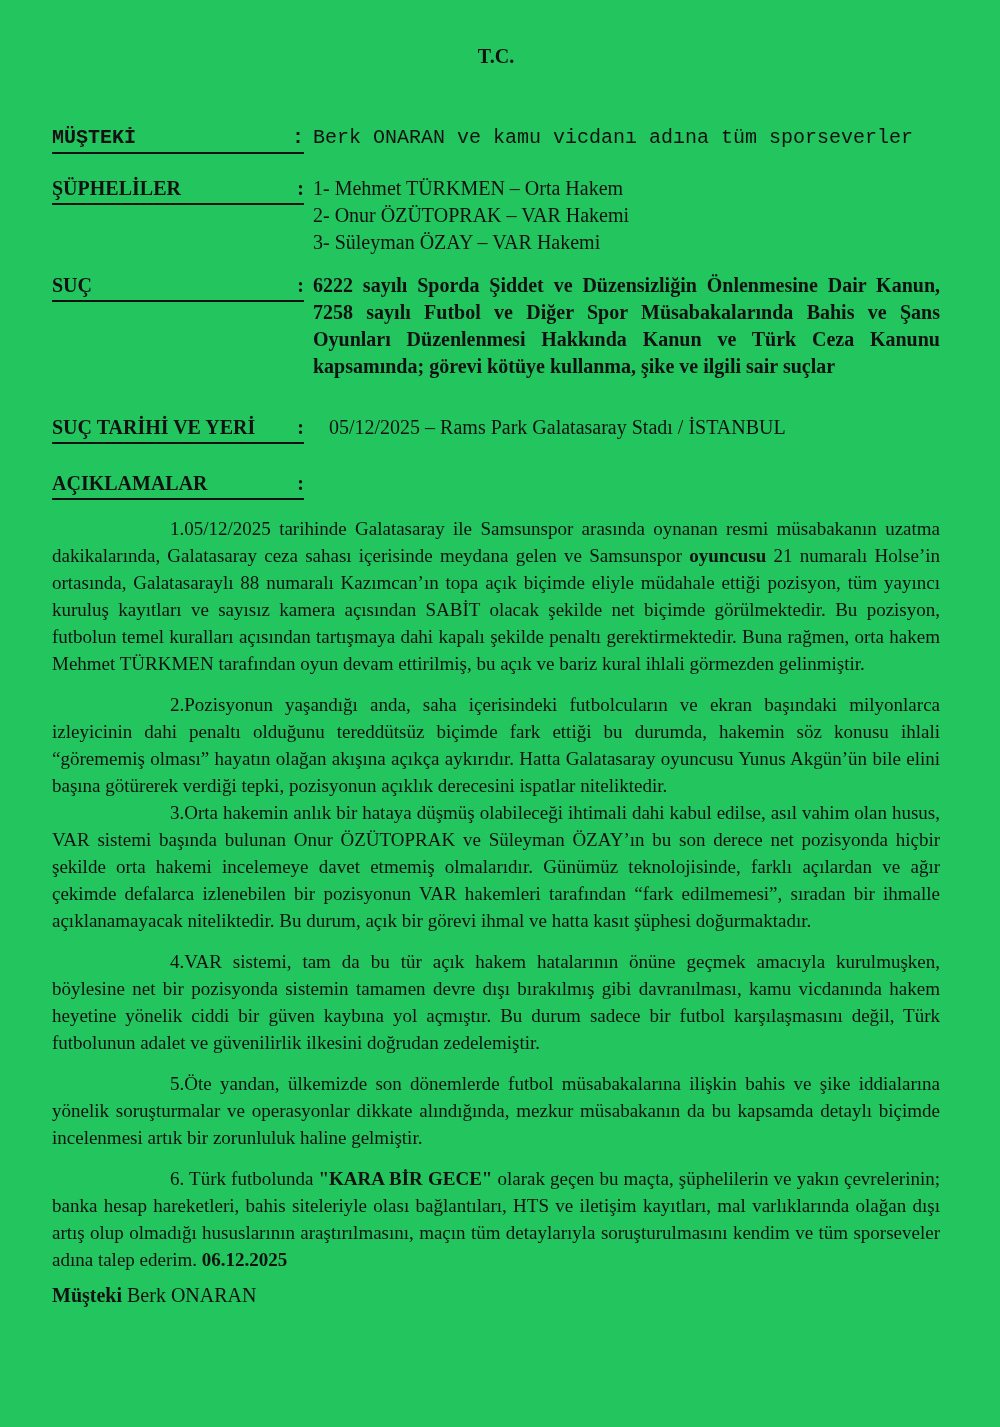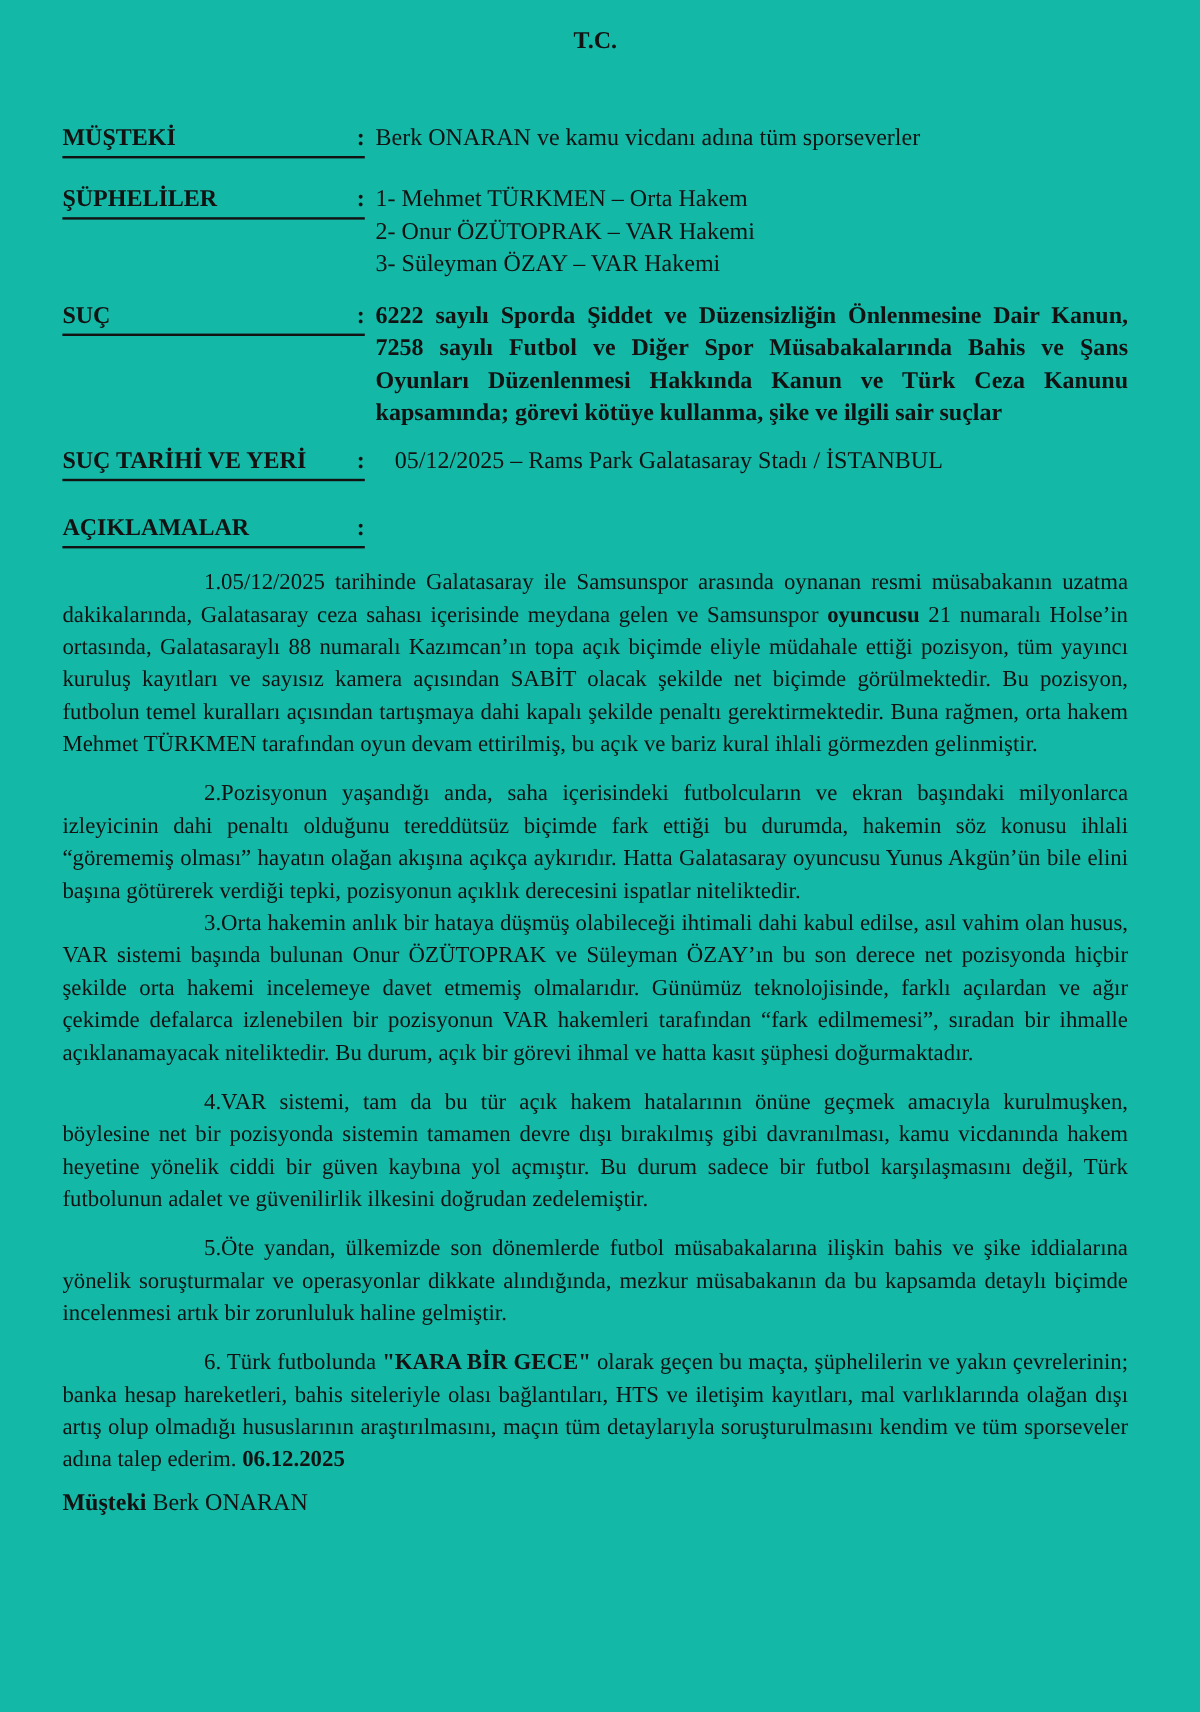--- a/index.html
+++ b/index.html
@@ -1,34 +1,34 @@
 <!DOCTYPE html>
 <html lang="tr"><head>
 <meta charset="utf-8">
 <style>
   html,body { margin:0; padding:0; background:#ffffff; }
   .page {
     width:1000px; height:1427px; box-sizing:border-box;
-    padding:20px 60px 0 52px;
+    padding:42px 60px 0 52px;
     font-family:"Liberation Serif", serif;
-    color:#121212; background:#14b8a6;
+    color:#121212; background:#22c55e;
     position:relative; overflow:hidden;
   }
   .doc-title { text-align:center; font-weight:bold; font-size:20px; line-height:28px; }
   .fields { margin-top:54px; }
   .frow { display:flex; align-items:flex-start; font-size:20px; line-height:27px; }
   .flabel {
     flex:0 0 252px; width:252px;
     display:flex; justify-content:space-between;
     font-weight:bold; border-bottom:2px solid #121212; padding-bottom:1px;
   }
   .fvalue { margin-left:9px; flex:1; }
-  .row-musteki   { margin-bottom:21px; }
+  .row-musteki   { margin-bottom:21px;font-family:Liberation Mono, monospace; }
   .row-supheliler{ margin-bottom:16px; }
-  .row-suc       { margin-bottom:13px; }
+  .row-suc       { margin-bottom:34px; }
   .row-suc .fvalue { font-weight:bold; text-align:justify; }
   .row-suctarihi { margin-bottom:26px;gap:16px; }
   .row-aciklamalar { margin-bottom:15px; }
   .paras { margin-top:0; }
   .para {
     font-size:19px; line-height:27px; text-align:justify;
     text-indent:118px; margin:0;
   }
   .para.gap { margin-top:14px; }
   .b { font-weight:bold;margin-top:20px; }

